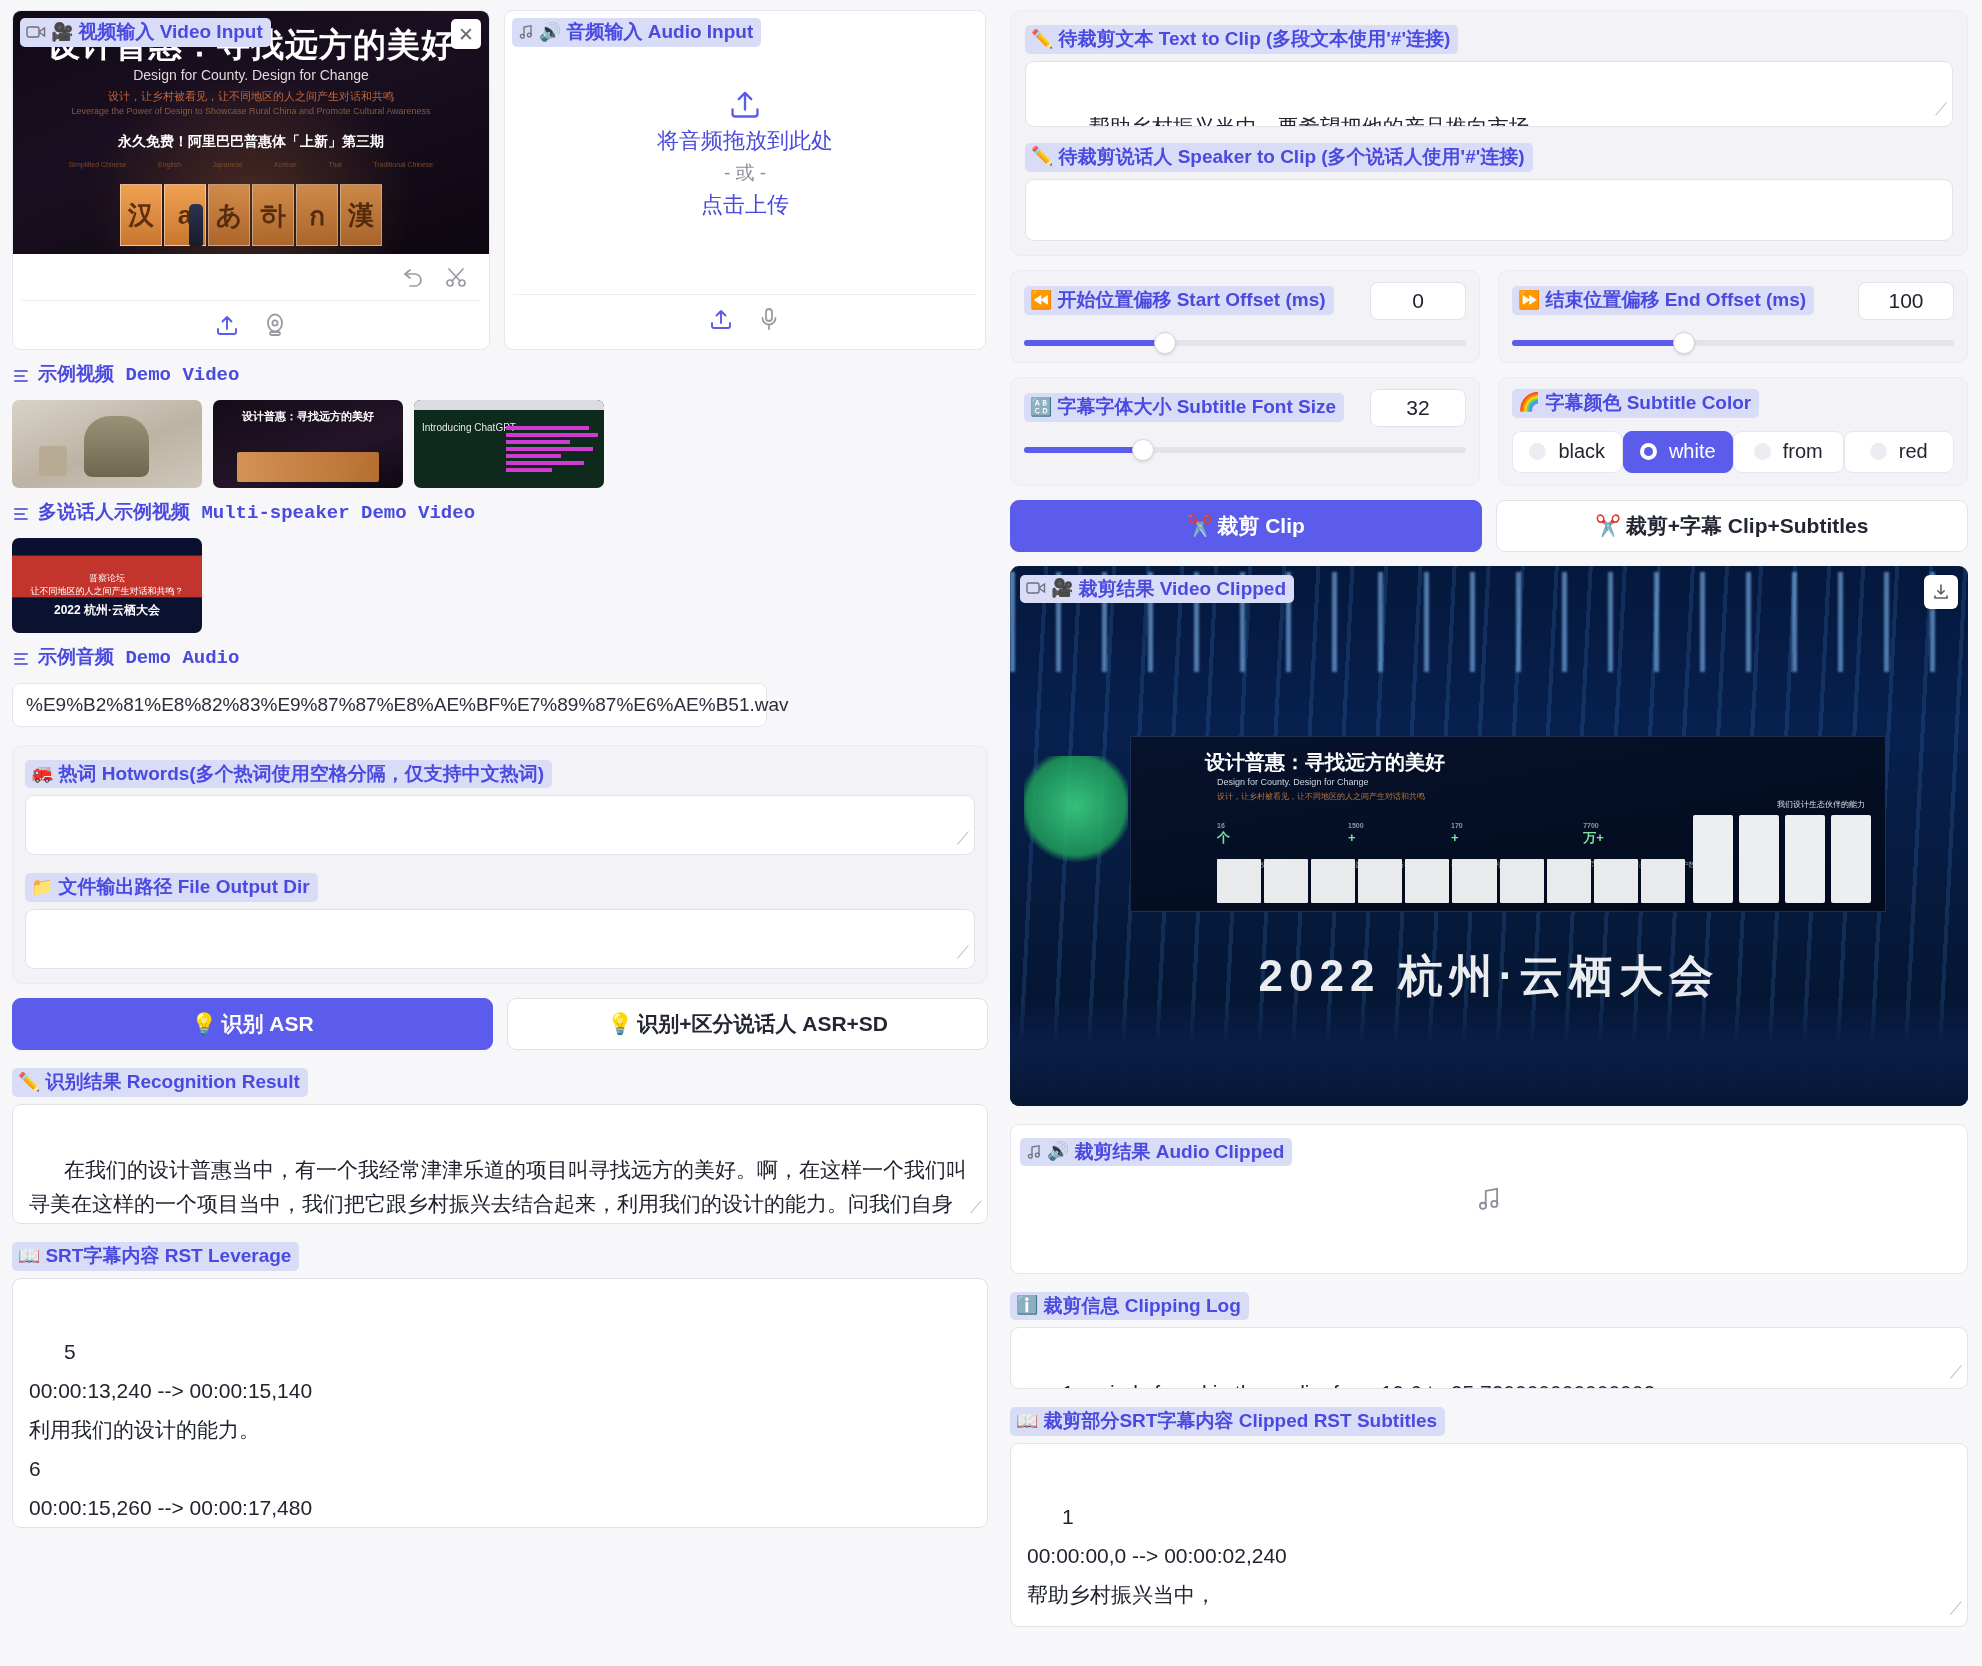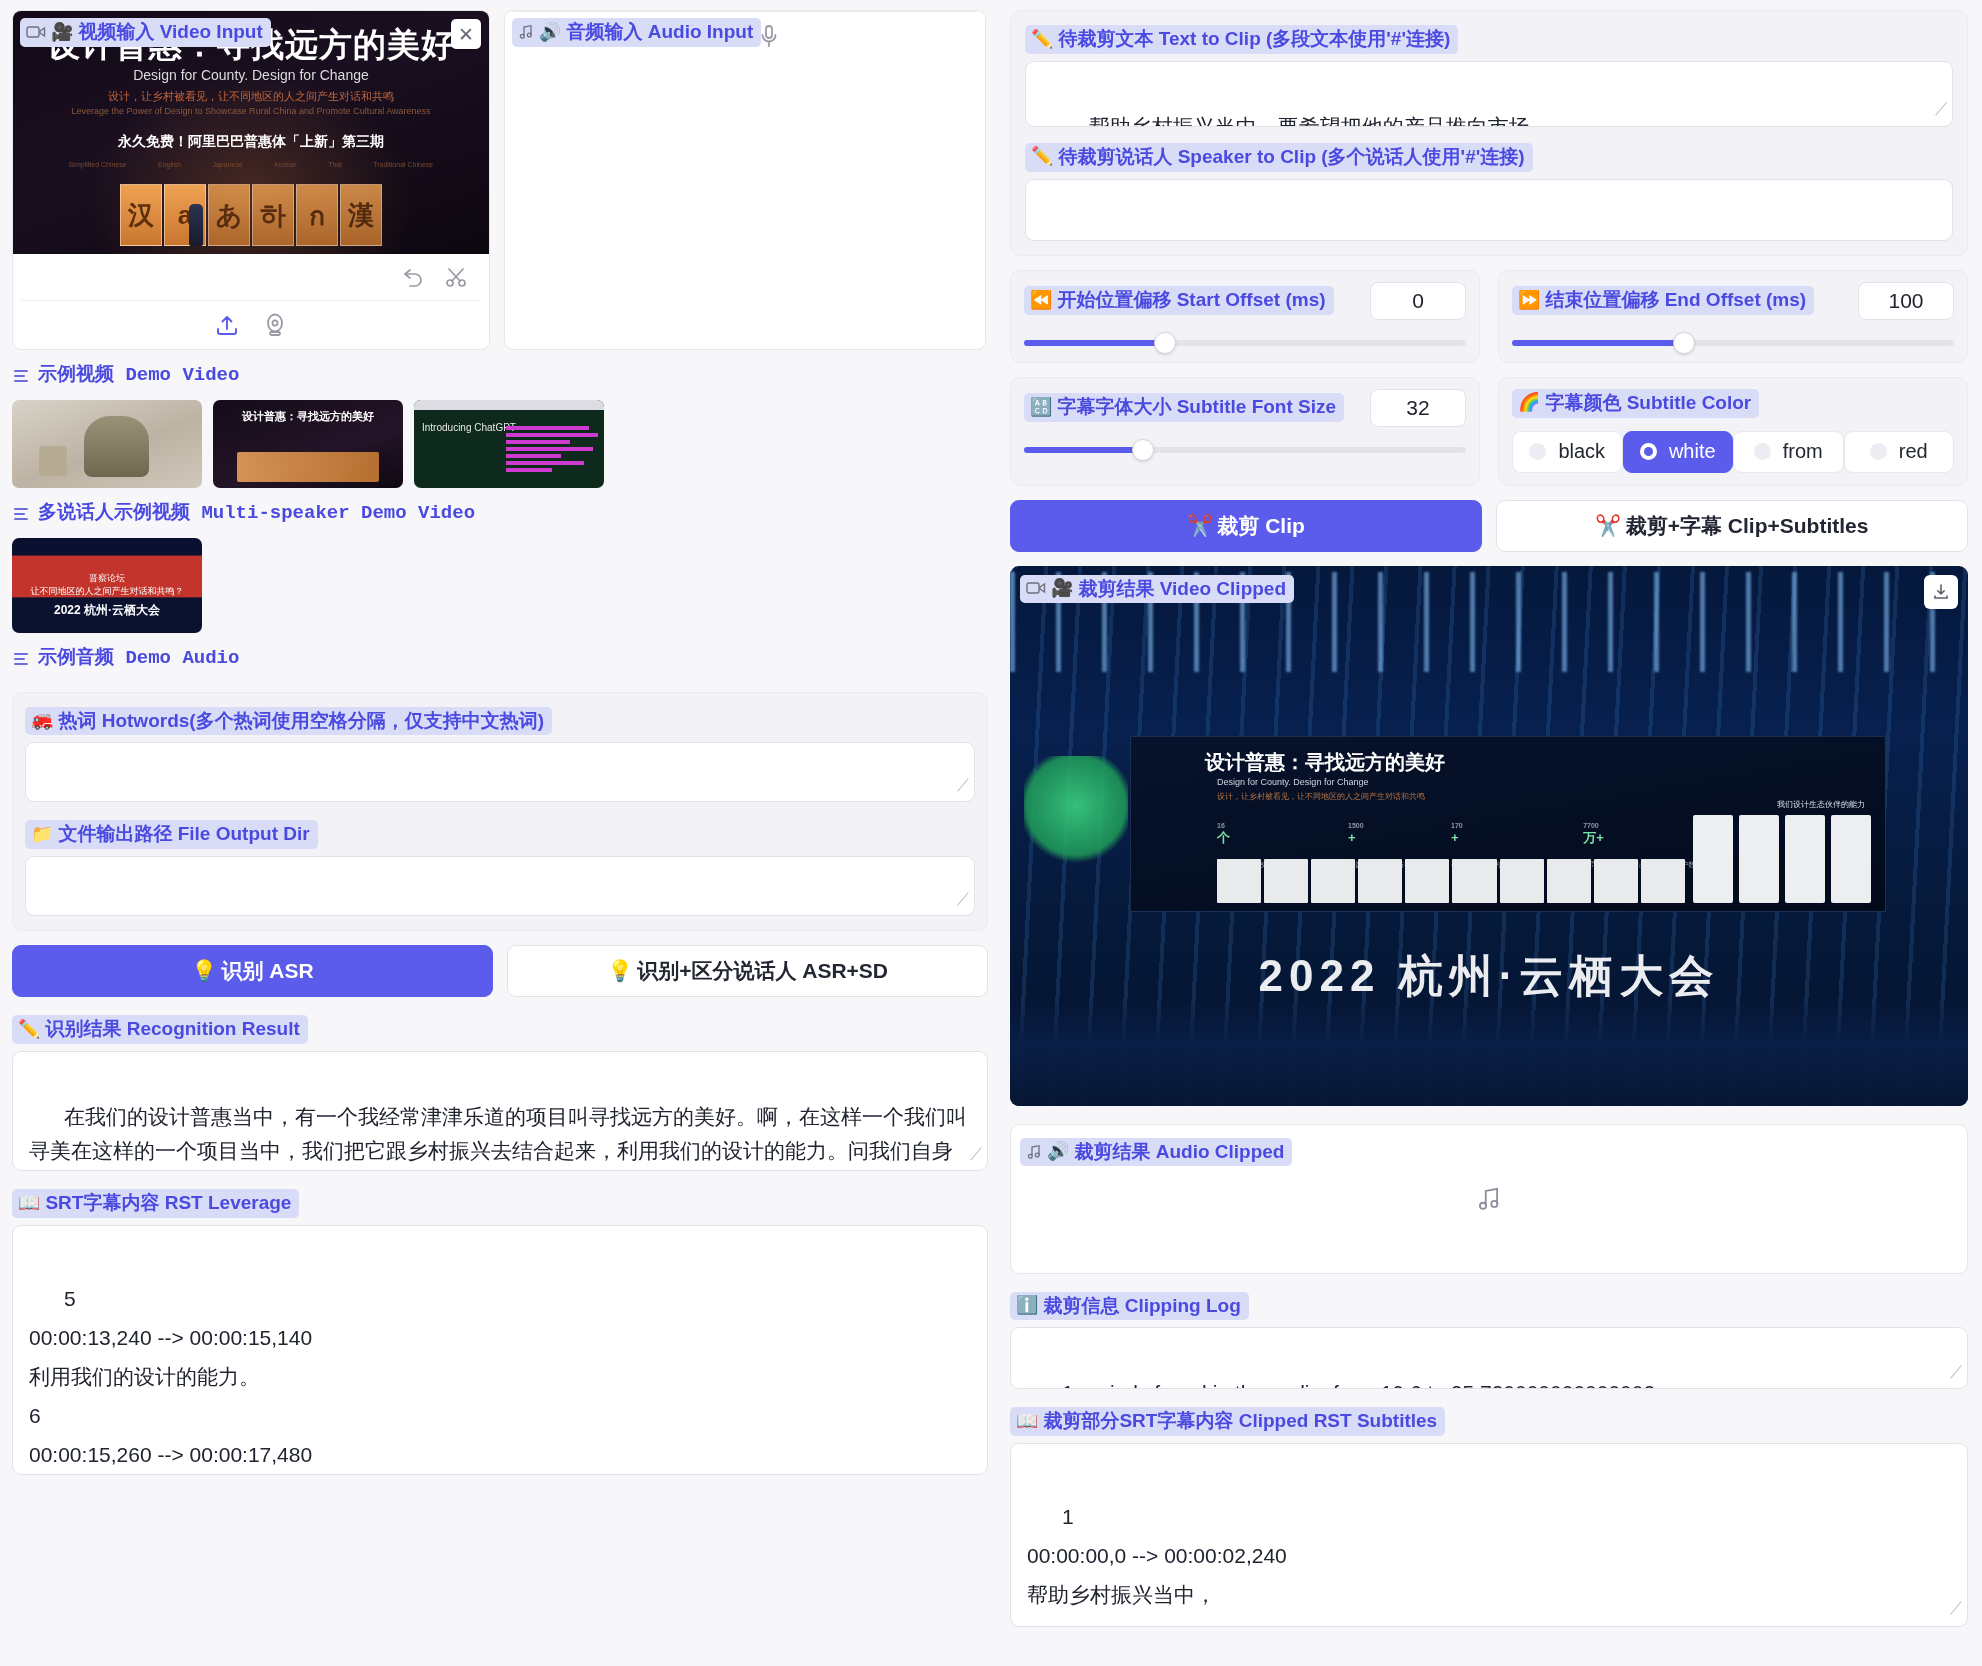--- a/index.html
+++ b/index.html
@@ -257,20 +257,31 @@
               <svg width="16" height="16" viewBox="0 0 16 16">
                   <path d="M6 12V3l7-1.3V11" fill="none" stroke="#6f6f7e" stroke-width="1.3"></path>
                   <circle cx="4.3" cy="12.2" r="1.9" fill="none" stroke="#6f6f7e" stroke-width="1.3"></circle>
                   <circle cx="11.3" cy="11" r="1.9" fill="none" stroke="#6f6f7e" stroke-width="1.3"></circle>
                 </svg>
             </span>
             <span class="emj">🔊</span>
             <span>音频输入 Audio Input</span>
           </span>
         </div>
+        <div class="drop">
+          <span>
+            <svg width="36" height="36" viewBox="0 0 26 26">
+                <path d="M13 17V5M13 5l-4.5 4.5M13 5l4.5 4.5" fill="none" stroke="#5b5bec" stroke-width="1.7" stroke-linecap="round"></path>
+                <path d="M4 17v3a2 2 0 0 0 2 2h14a2 2 0 0 0 2-2v-3" fill="none" stroke="#5b5bec" stroke-width="1.7" stroke-linecap="round"></path>
+              </svg>
+          </span>
+          <div class="dtxt">将音频拖放到此处</div>
+          <div class="dor">- 或 -</div>
+          <div class="dtxt">点击上传</div>
+        </div>
         <div class="divider"></div>
         <div class="up-row">
           <span>
             <svg width="26" height="26" viewBox="0 0 26 26">
                 <path d="M13 17V5M13 5l-4.5 4.5M13 5l4.5 4.5" fill="none" stroke="#5b5bec" stroke-width="1.9" stroke-linecap="round"></path>
                 <path d="M4 17v3a2 2 0 0 0 2 2h14a2 2 0 0 0 2-2v-3" fill="none" stroke="#5b5bec" stroke-width="1.9" stroke-linecap="round"></path>
               </svg>
           </span>
           <span>
             <svg width="26" height="26" viewBox="0 0 26 26">
@@ -330,20 +341,21 @@
     </div>
 
     <div class="sec-label">
       <span class="hamb">
           <i></i>
           <i></i>
           <i></i>
         </span>
       <span class="chip plain">示例音频 Demo Audio</span>
     </div>
+    <div class="fname">%E9%B2%81%E8%82%83%E9%87%87%E8%AE%BF%E7%89%87%E6%AE%B51.wav</div>
 
     <div class="panel-soft mt18" style="padding:14px 12px;">
       <div class="lblwrap">
         <span class="chip">
           <span class="emj">🚒</span>
           <span>热词 Hotwords(多个热词使用空格分隔，仅支持中文热词)</span>
         </span>
       </div>
       <div class="ta" style="height:60px;">
         <span></span>

